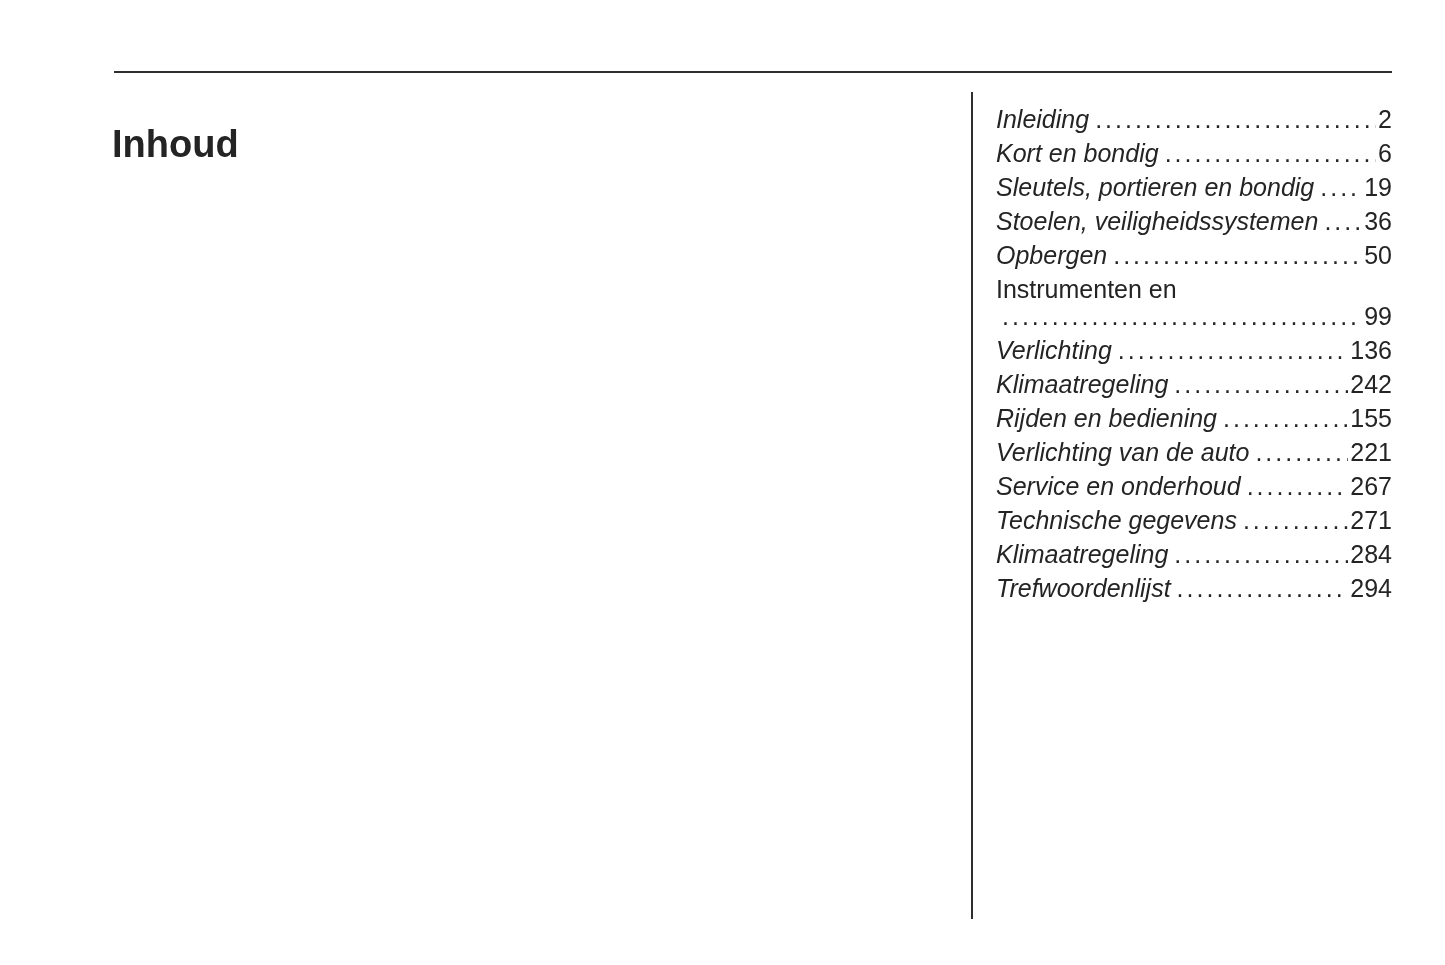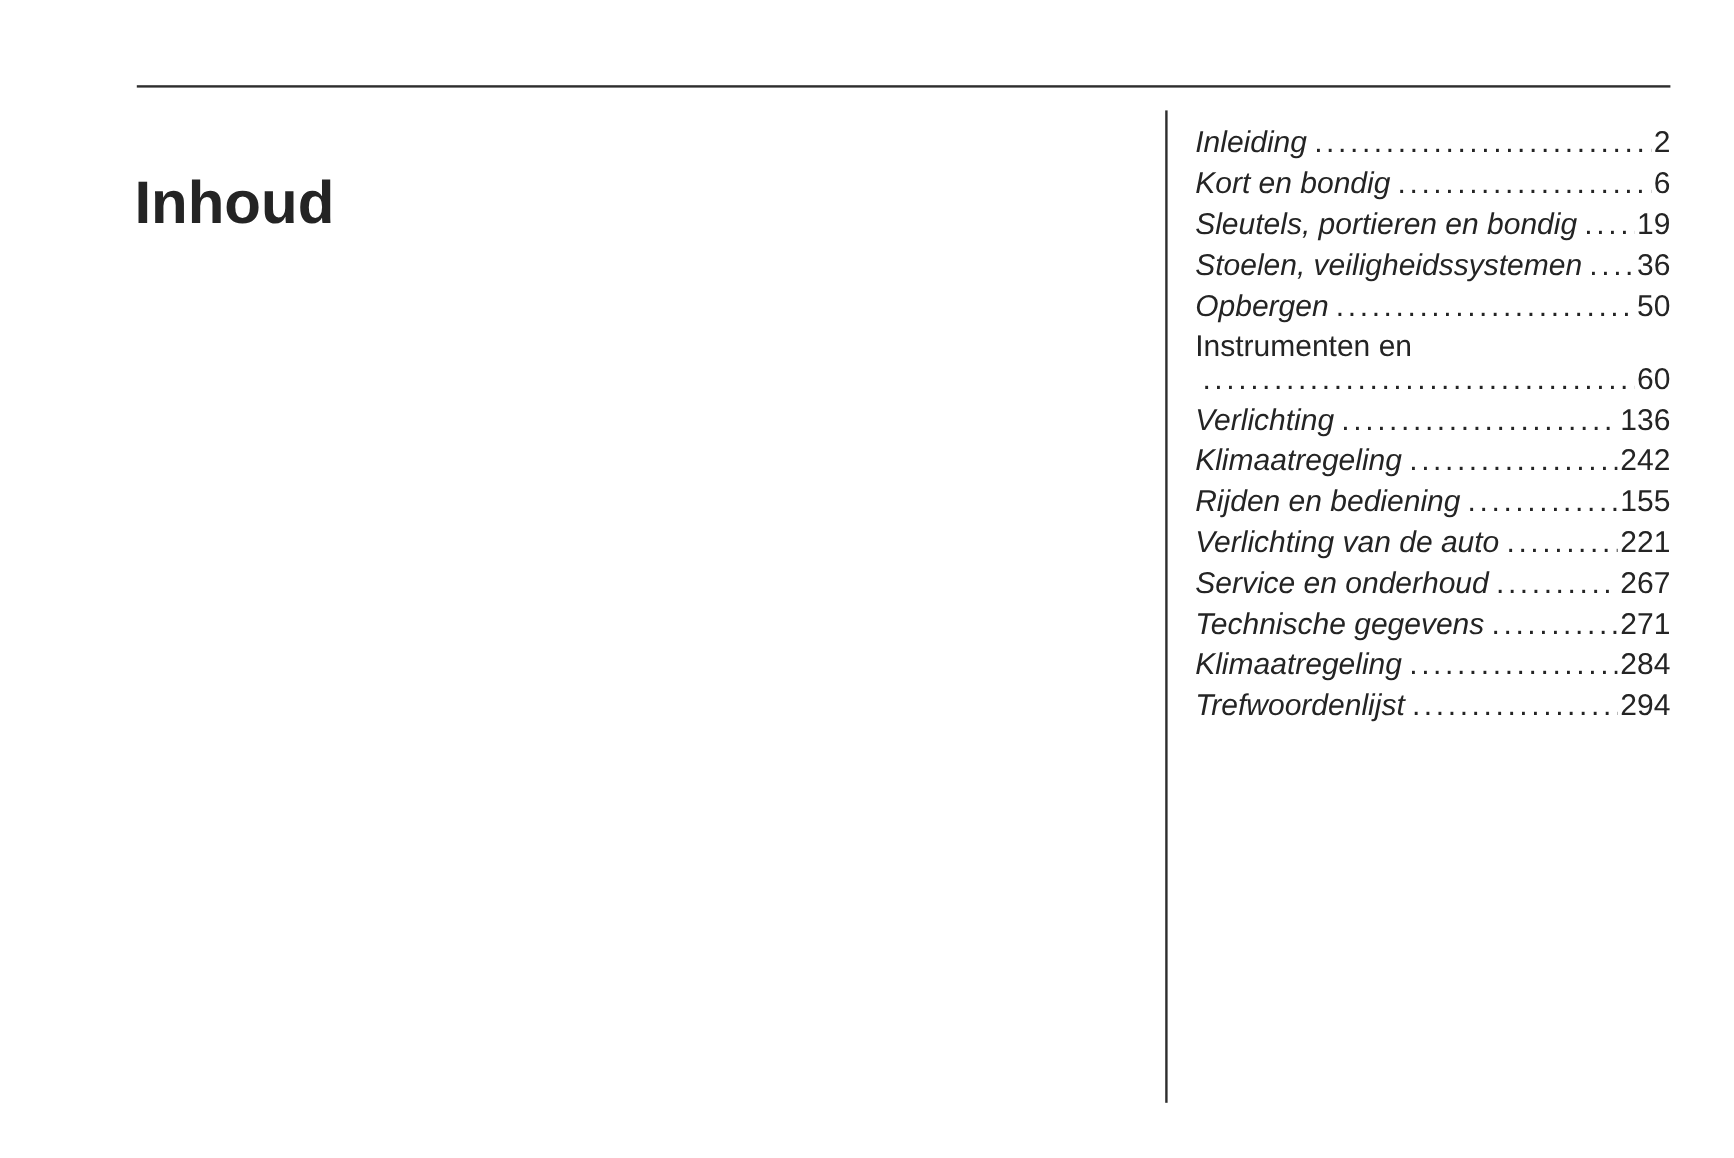--- a/index.html
+++ b/index.html
@@ -21,22 +21,22 @@
     position: absolute;
     left: 114px;
     top: 71px;
     width: 1278px;
     height: 2px;
     background: var(--rule, #2e2e2e);
   }
   .page-title {
     position: absolute;
     left: 112px;
-    top: 112px;
-    font-size: 50px;
+    top: 96px;
+    font-size: 38px;
     line-height: 46px;
     font-weight: bold;
     letter-spacing: 0px;
     color: var(--text, #242424);
     white-space: nowrap;
   }
   .column-divider {
     position: absolute;
     left: 971px;
     top: 92px;
@@ -133,21 +133,21 @@
       <span class="toc-label">Opbergen</span>
       <span class="toc-leader">..........................................................................................</span>
       <span class="toc-page">50</span>
     </div>
   </div>
 
   <div class="toc-entry">
     <span class="toc-wrap-label">Instrumenten en</span>
     <div class="toc-row">
       <span class="toc-leader">..........................................................................................</span>
-      <span class="toc-page">60</span>
+      <span class="toc-page">99</span>
     </div>
   </div>
 
   <div class="toc-entry">
 
     <div class="toc-row">
       <span class="toc-label">Verlichting</span>
       <span class="toc-leader">..........................................................................................</span>
       <span class="toc-page">136</span>
     </div>

